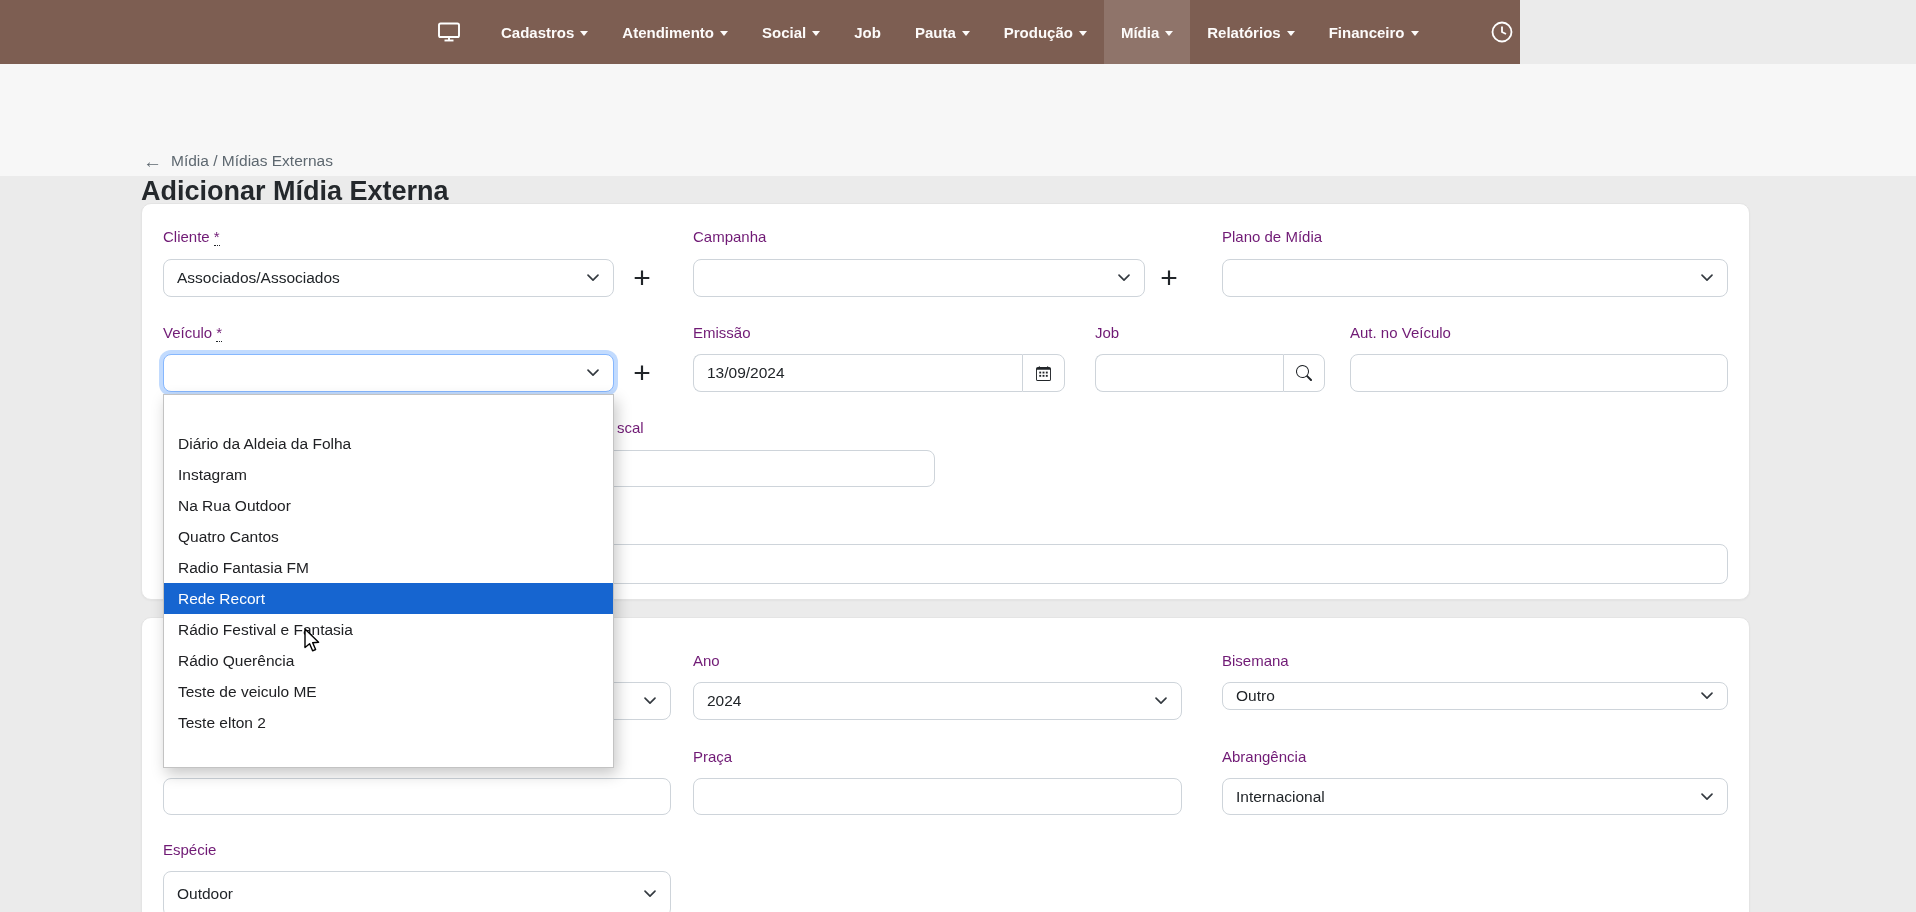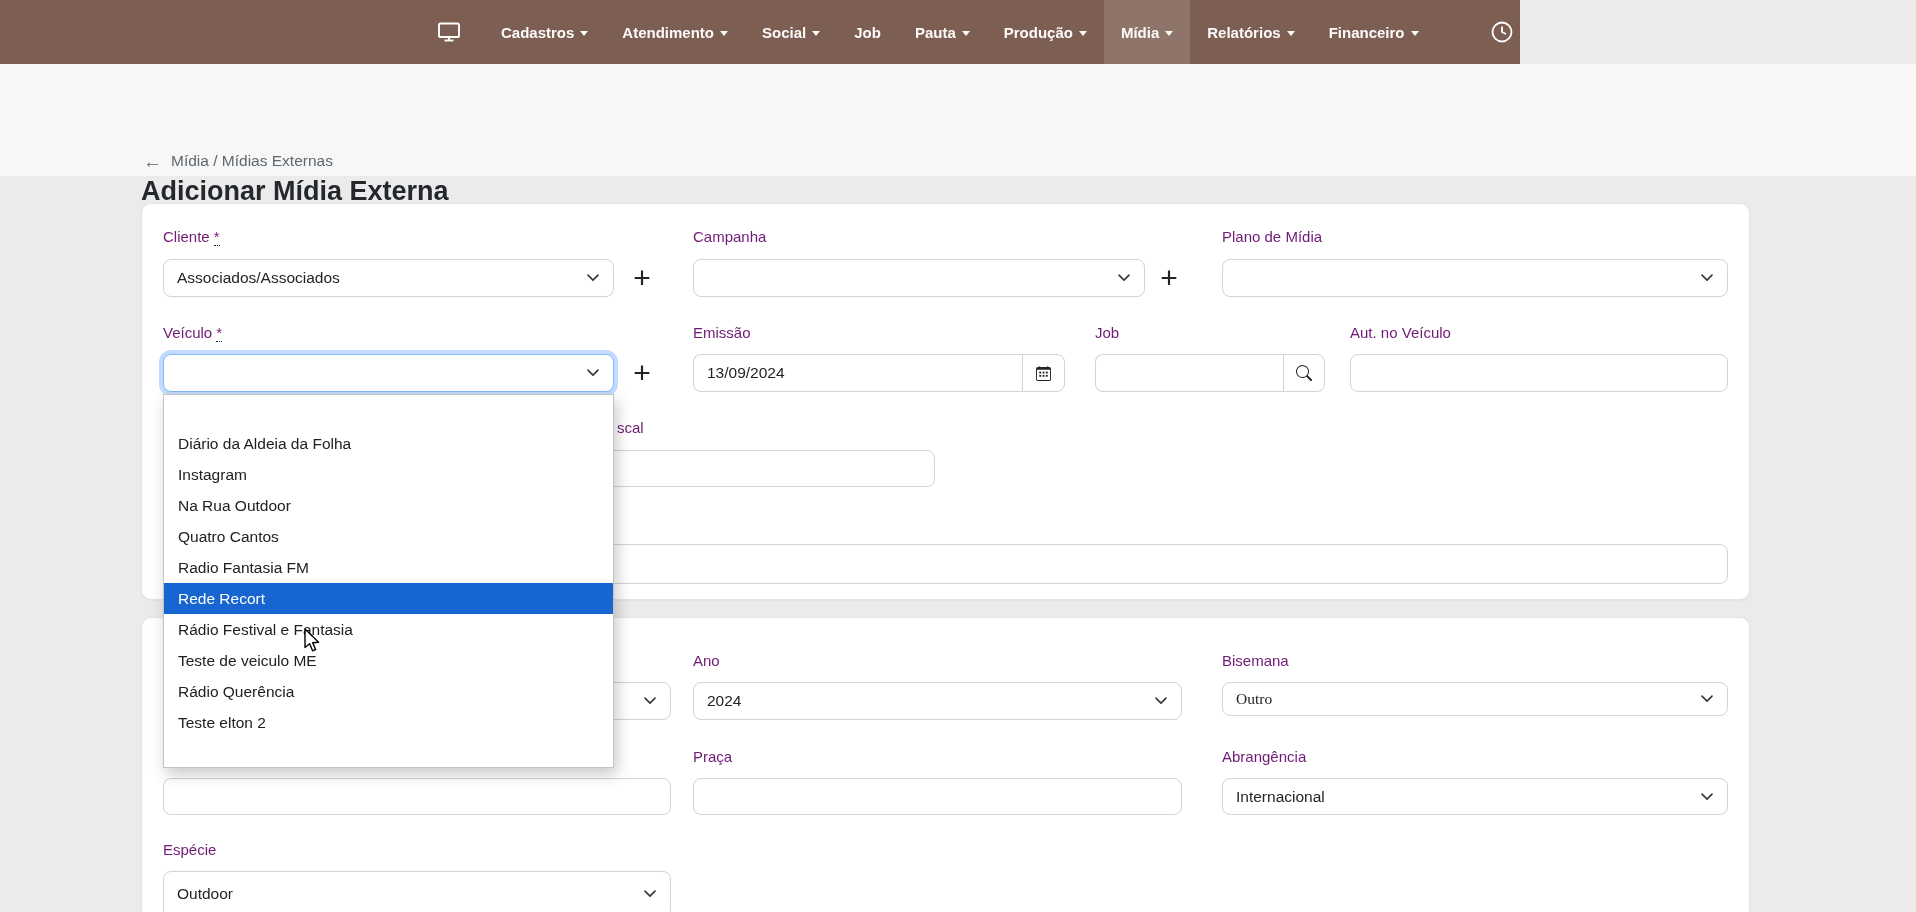--- a/index.html
+++ b/index.html
@@ -241,21 +241,21 @@
 <div class="flabel" style="left:693px; top:652px;">Ano</div>
 <div class="control selectbox" style="left:693px; top:682px; width:489px; height:38px;">
   <span>2024</span>
   <span class="chev icon">
       <svg width="14" height="10" viewBox="0 0 16 12" fill="none" stroke="#343a40" stroke-width="2" stroke-linecap="round" stroke-linejoin="round">
         <path d="M2 2.5l6 6 6-6"></path>
       </svg>
     </span>
 </div>
 <div class="flabel" style="left:1222px; top:652px;">Bisemana</div>
-<div class="control selectbox" style="left:1222px; top:682px; width:506px; height:34px;font-family:Liberation Serif, serif;">
+<div class="control selectbox" style="left:1222px; top:682px; width:506px; height:28px;">
   <span>Outro</span>
   <span class="chev icon">
       <svg width="14" height="10" viewBox="0 0 16 12" fill="none" stroke="#343a40" stroke-width="2" stroke-linecap="round" stroke-linejoin="round">
         <path d="M2 2.5l6 6 6-6"></path>
       </svg>
     </span>
 </div>
 
 <div class="control" style="left:163px; top:778px; width:508px; height:37px; z-index:1;">
   <input class="textinput" value="" style="">
@@ -286,22 +286,22 @@
 
 <div class="dropdown">
     <div class="dd-item"></div>
     <div class="dd-item">Diário da Aldeia da Folha</div>
     <div class="dd-item">Instagram</div>
     <div class="dd-item">Na Rua Outdoor</div>
     <div class="dd-item">Quatro Cantos</div>
     <div class="dd-item">Radio Fantasia FM</div>
     <div class="dd-item dd-selected">Rede Recort</div>
     <div class="dd-item">Rádio Festival e Fantasia</div>
+    <div class="dd-item">Rádio Querência</div>
     <div class="dd-item">Teste de veiculo ME</div>
-    <div class="dd-item">Rádio Querência</div>
     <div class="dd-item">Teste elton 2</div>
   </div>
 
 <span class="cursor icon">
   <svg width="24" height="26" viewBox="0 0 24 26">
     <path d="M5 1 L5 19.5 L9.6 15.8 L12.6 22.8 L15.6 21.5 L12.7 14.7 L18.6 14.3 Z" fill="#ffffff" stroke="#000000" stroke-width="1.4" stroke-linejoin="round"></path>
   </svg>
 </span>
 
 </body></html>

